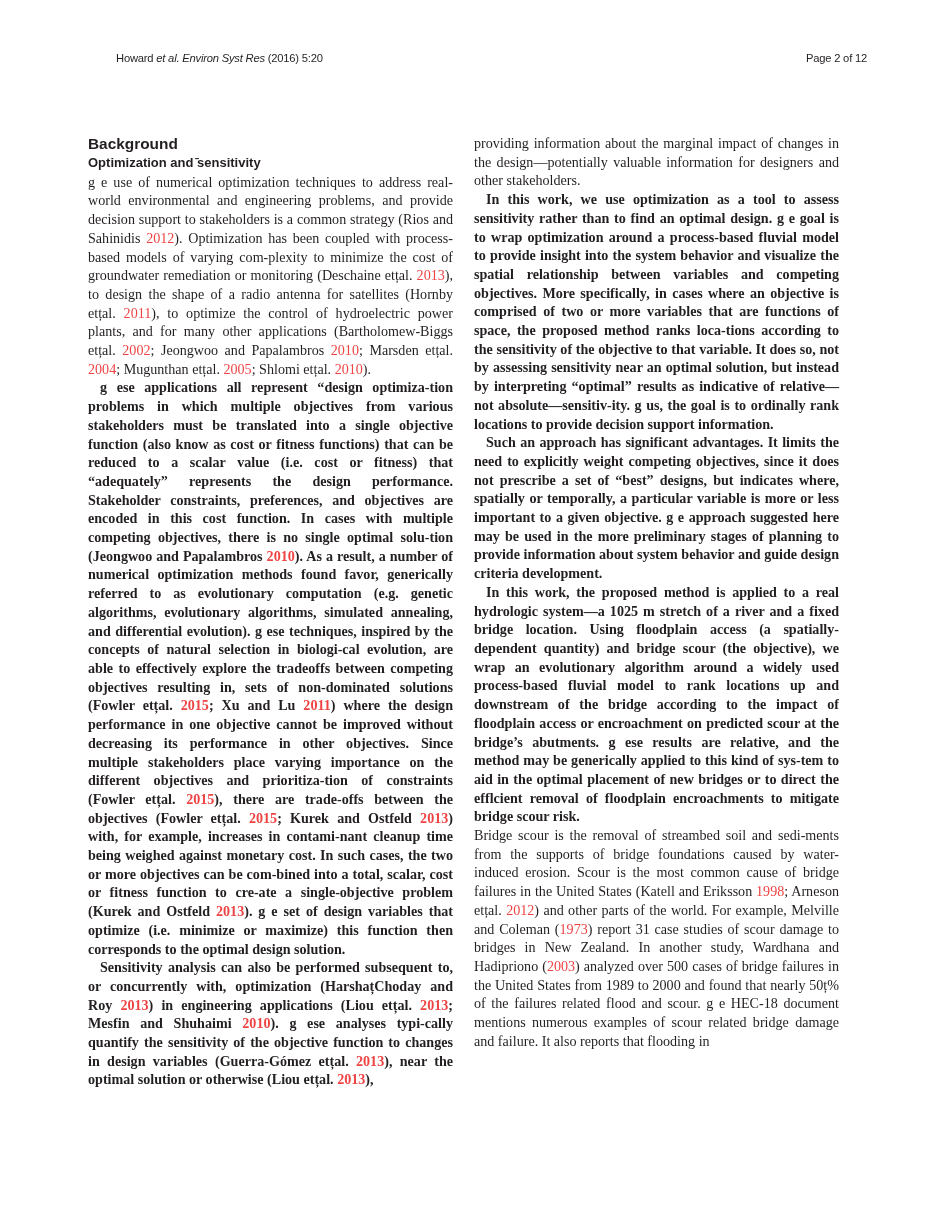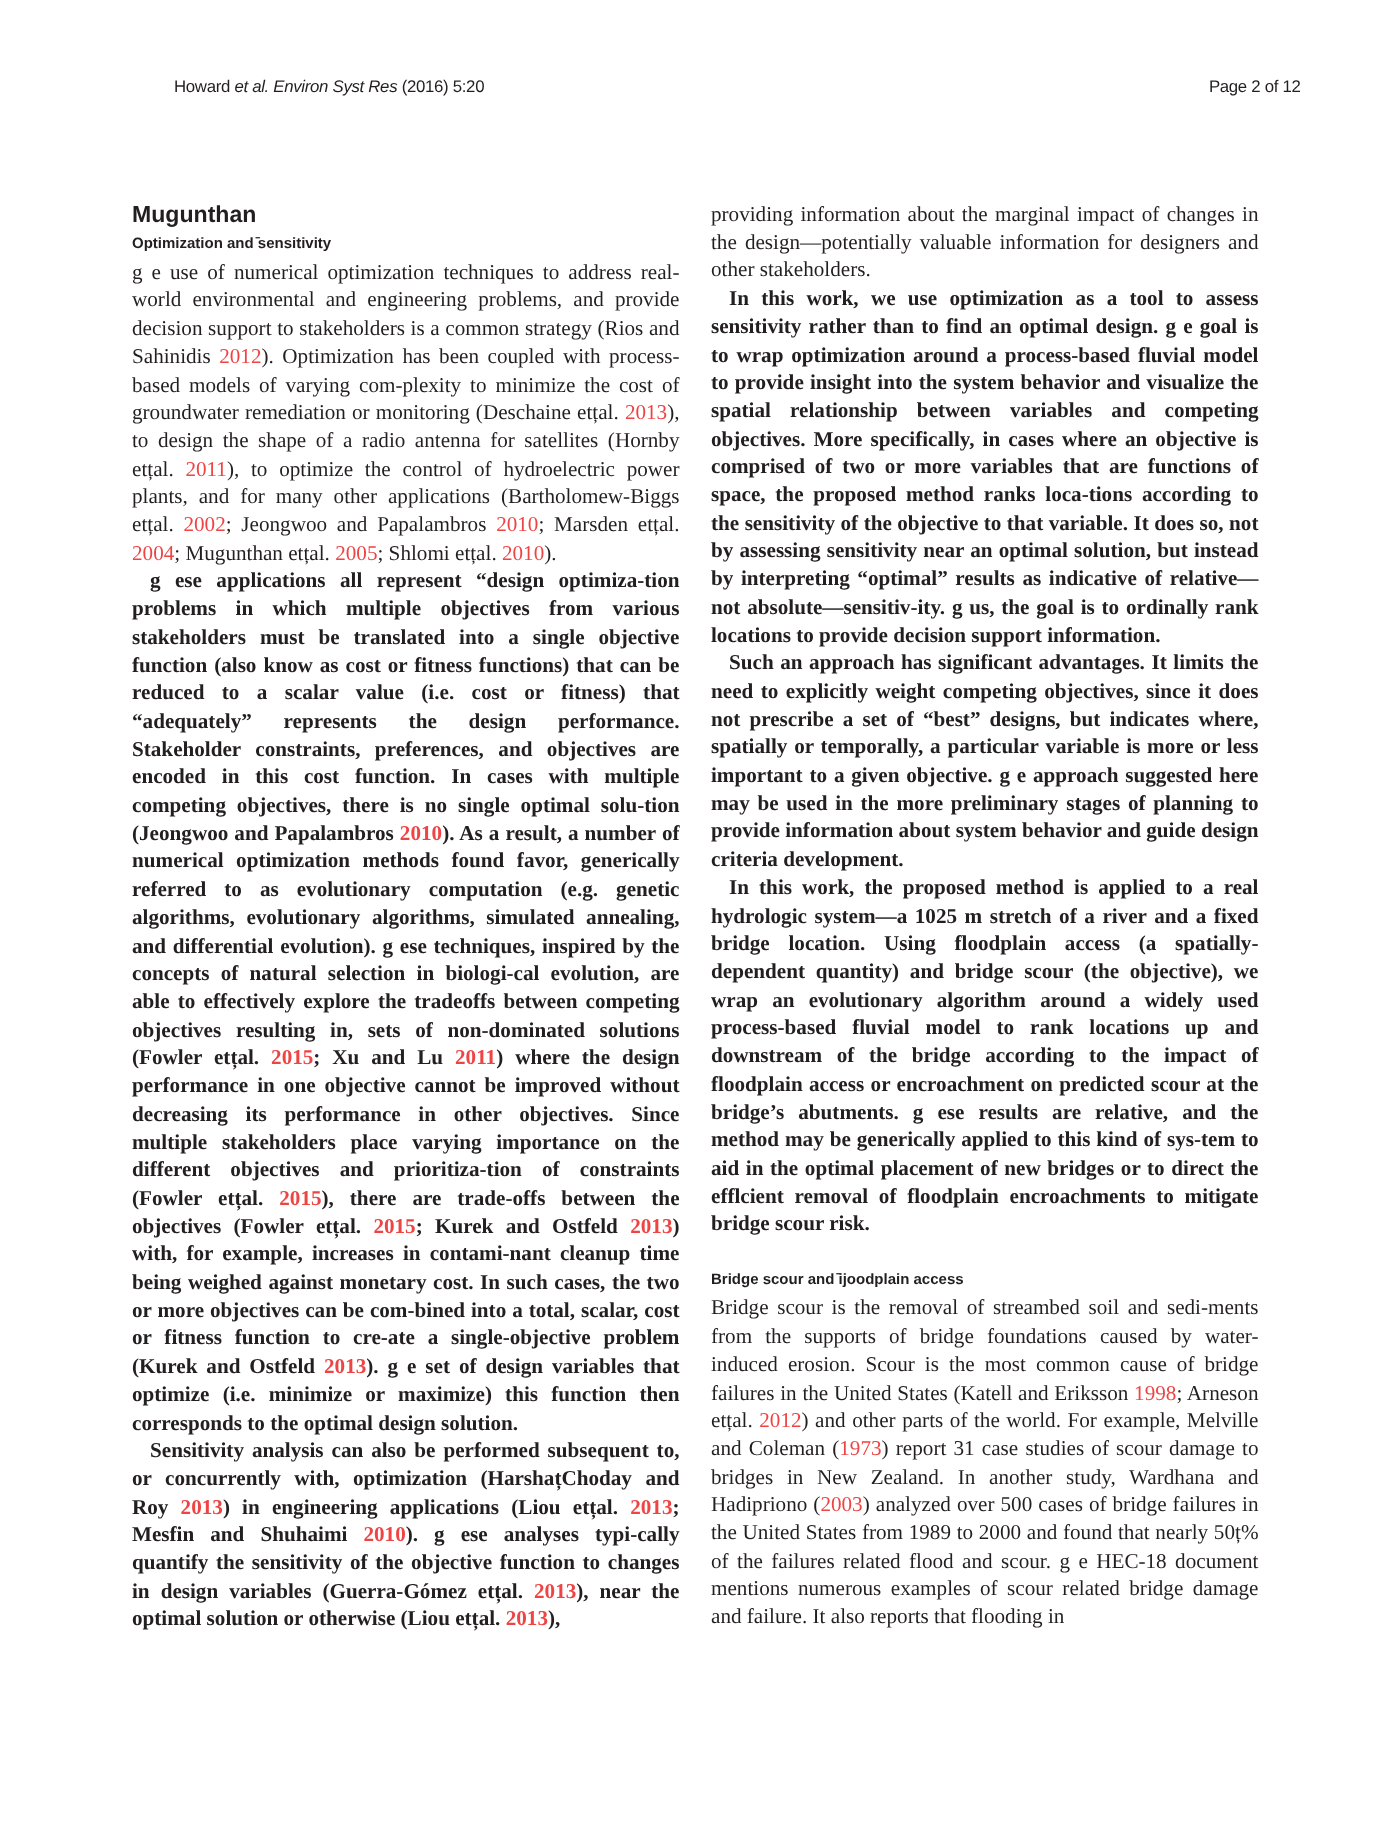--- a/index.html
+++ b/index.html
@@ -10,49 +10,48 @@
   .header .it { font-style: italic; }
   .col { position: absolute; top: 134px; width: 365px;
     font-family: "Liberation Serif", serif; font-size: 14.1px; line-height: 18.7px;
     text-align: justify; hyphens: manual; }
   .col.left { left: 88px; }
   .col.right { left: 474px; }
   .col p { margin: 0; }
   .col p.indent { text-indent: 12px; font-weight: bold; }
   h2.sec { font-family: "Liberation Sans", sans-serif; font-weight: bold; font-size: 15.4px;
     margin: 0; line-height: 20px; }
-  h3.sub { font-family: "Liberation Sans", sans-serif; font-weight: bold; font-size: 10px;
+  h3.sub { font-family: "Liberation Sans", sans-serif; font-weight: bold; font-size: 13px;
     margin: 0; line-height: 18.7px; }
   h3.sub.spaced { margin-top: 18.7px; }
   .ref { color: #ef4444; text-decoration: none; }
 </style>
 </head>
 <body>
 
 <div class="header">
   <div>
     <span>Howard </span><span class="it">et al. Environ Syst Res</span><span> (2016) 5:20</span>
   </div>
   <div>Page 2 of 12</div>
 </div>
 
 <div class="col left">
-  <h2 class="sec">Mugunthan</h2>
+  <h2 class="sec">Background</h2>
   <h3 class="sub">Optimization and ̄sensitivity</h3>
   <div id="left-paras">
       <p><span>g  e use of numerical optimization techniques to address real-world environmental and engineering problems, and provide decision support to stakeholders is a common strategy (Rios and Sahinidis </span><a class="ref">2012</a><span>). Optimization has been coupled with process-based models of varying com-plexity to minimize the cost of groundwater remediation or monitoring (Deschaine etțal. </span><a class="ref">2013</a><span>), to design the shape of a radio antenna for satellites (Hornby etțal. </span><a class="ref">2011</a><span>), to optimize the control of hydroelectric power plants, and for many other applications (Bartholomew-Biggs etțal. </span><a class="ref">2002</a><span>; Jeongwoo and Papalambros </span><a class="ref">2010</a><span>; Marsden etțal. </span><a class="ref">2004</a><span>; Mugunthan etțal. </span><a class="ref">2005</a><span>; Shlomi etțal. </span><a class="ref">2010</a><span>).</span></p>
       <p class="indent"><span>g  ese applications all represent “design optimiza-tion problems in which multiple objectives from various stakeholders must be translated into a single objective function (also know as cost or fitness functions) that can be reduced to a scalar value (i.e. cost or fitness) that “adequately” represents the design performance. Stakeholder constraints, preferences, and objectives are encoded in this cost function. In cases with multiple competing objectives, there is no single optimal solu-tion (Jeongwoo and Papalambros </span><a class="ref">2010</a><span>). As a result, a number of numerical optimization methods found favor, generically referred to as evolutionary computation (e.g. genetic algorithms, evolutionary algorithms, simulated annealing, and differential evolution). g  ese techniques, inspired by the concepts of natural selection in biologi-cal evolution, are able to effectively explore the tradeoffs between competing objectives resulting in, sets of non-dominated solutions (Fowler etțal. </span><a class="ref">2015</a><span>; Xu and Lu </span><a class="ref">2011</a><span>) where the design performance in one objective cannot be improved without decreasing its performance in other objectives. Since multiple stakeholders place varying importance on the different objectives and prioritiza-tion of constraints (Fowler etțal. </span><a class="ref">2015</a><span>), there are trade-offs between the objectives (Fowler etțal. </span><a class="ref">2015</a><span>; Kurek and Ostfeld </span><a class="ref">2013</a><span>) with, for example, increases in contami-nant cleanup time being weighed against monetary cost. In such cases, the two or more objectives can be com-bined into a total, scalar, cost or fitness function to cre-ate a single-objective problem (Kurek and Ostfeld </span><a class="ref">2013</a><span>). g  e set of design variables that optimize (i.e. minimize or maximize) this function then corresponds to the optimal design solution.</span></p>
       <p class="indent"><span>Sensitivity analysis can also be performed subsequent to, or concurrently with, optimization (HarshațChoday and Roy </span><a class="ref">2013</a><span>) in engineering applications (Liou etțal. </span><a class="ref">2013</a><span>; Mesfin and Shuhaimi </span><a class="ref">2010</a><span>). g  ese analyses typi-cally quantify the sensitivity of the objective function to changes in design variables (Guerra-Gómez etțal. </span><a class="ref">2013</a><span>), near the optimal solution or otherwise (Liou etțal. </span><a class="ref">2013</a><span>),</span></p>
     </div>
 </div>
 
 <div class="col right">
   <div id="right-paras-a">
       <p><span>providing information about the marginal impact of changes in the design—potentially valuable information for designers and other stakeholders.</span></p>
       <p class="indent"><span>In this work, we use optimization as a tool to assess sensitivity rather than to find an optimal design. g  e goal is to wrap optimization around a process-based fluvial model to provide insight into the system behavior and visualize the spatial relationship between variables and competing objectives. More specifically, in cases where an objective is comprised of two or more variables that are functions of space, the proposed method ranks loca-tions according to the sensitivity of the objective to that variable. It does so, not by assessing sensitivity near an optimal solution, but instead by interpreting “optimal” results as indicative of relative—not absolute—sensitiv-ity. g  us, the goal is to ordinally rank locations to provide decision support information.</span></p>
       <p class="indent"><span>Such an approach has significant advantages. It limits the need to explicitly weight competing objectives, since it does not prescribe a set of “best” designs, but indicates where, spatially or temporally, a particular variable is more or less important to a given objective. g  e approach suggested here may be used in the more preliminary stages of planning to provide information about system behavior and guide design criteria development.</span></p>
       <p class="indent"><span>In this work, the proposed method is applied to a real hydrologic system—a 1025 m stretch of a river and a fixed bridge location. Using floodplain access (a spatially-dependent quantity) and bridge scour (the objective), we wrap an evolutionary algorithm around a widely used process-based fluvial model to rank locations up and downstream of the bridge according to the impact of floodplain access or encroachment on predicted scour at the bridge’s abutments. g  ese results are relative, and the method may be generically applied to this kind of sys-tem to aid in the optimal placement of new bridges or to direct the efflcient removal of floodplain encroachments to mitigate bridge scour risk.</span></p>
     </div>
-  <h3 class="sub spaced">Bridge scour and ̄ijoodplain access</h3>
   <div id="right-paras-b">
       <p><span>Bridge scour is the removal of streambed soil and sedi-ments from the supports of bridge foundations caused by water-induced erosion. Scour is the most common cause of bridge failures in the United States (Katell and Eriksson </span><a class="ref">1998</a><span>; Arneson etțal. </span><a class="ref">2012</a><span>) and other parts of the world. For example, Melville and Coleman (</span><a class="ref">1973</a><span>) report 31 case studies of scour damage to bridges in New Zealand. In another study, Wardhana and Hadipriono (</span><a class="ref">2003</a><span>) analyzed over 500 cases of bridge failures in the United States from 1989 to 2000 and found that nearly 50ț% of the failures related flood and scour. g  e HEC-18 document mentions numerous examples of scour related bridge damage and failure. It also reports that flooding in</span></p>
     </div>
 </div>
 
 </body></html>

